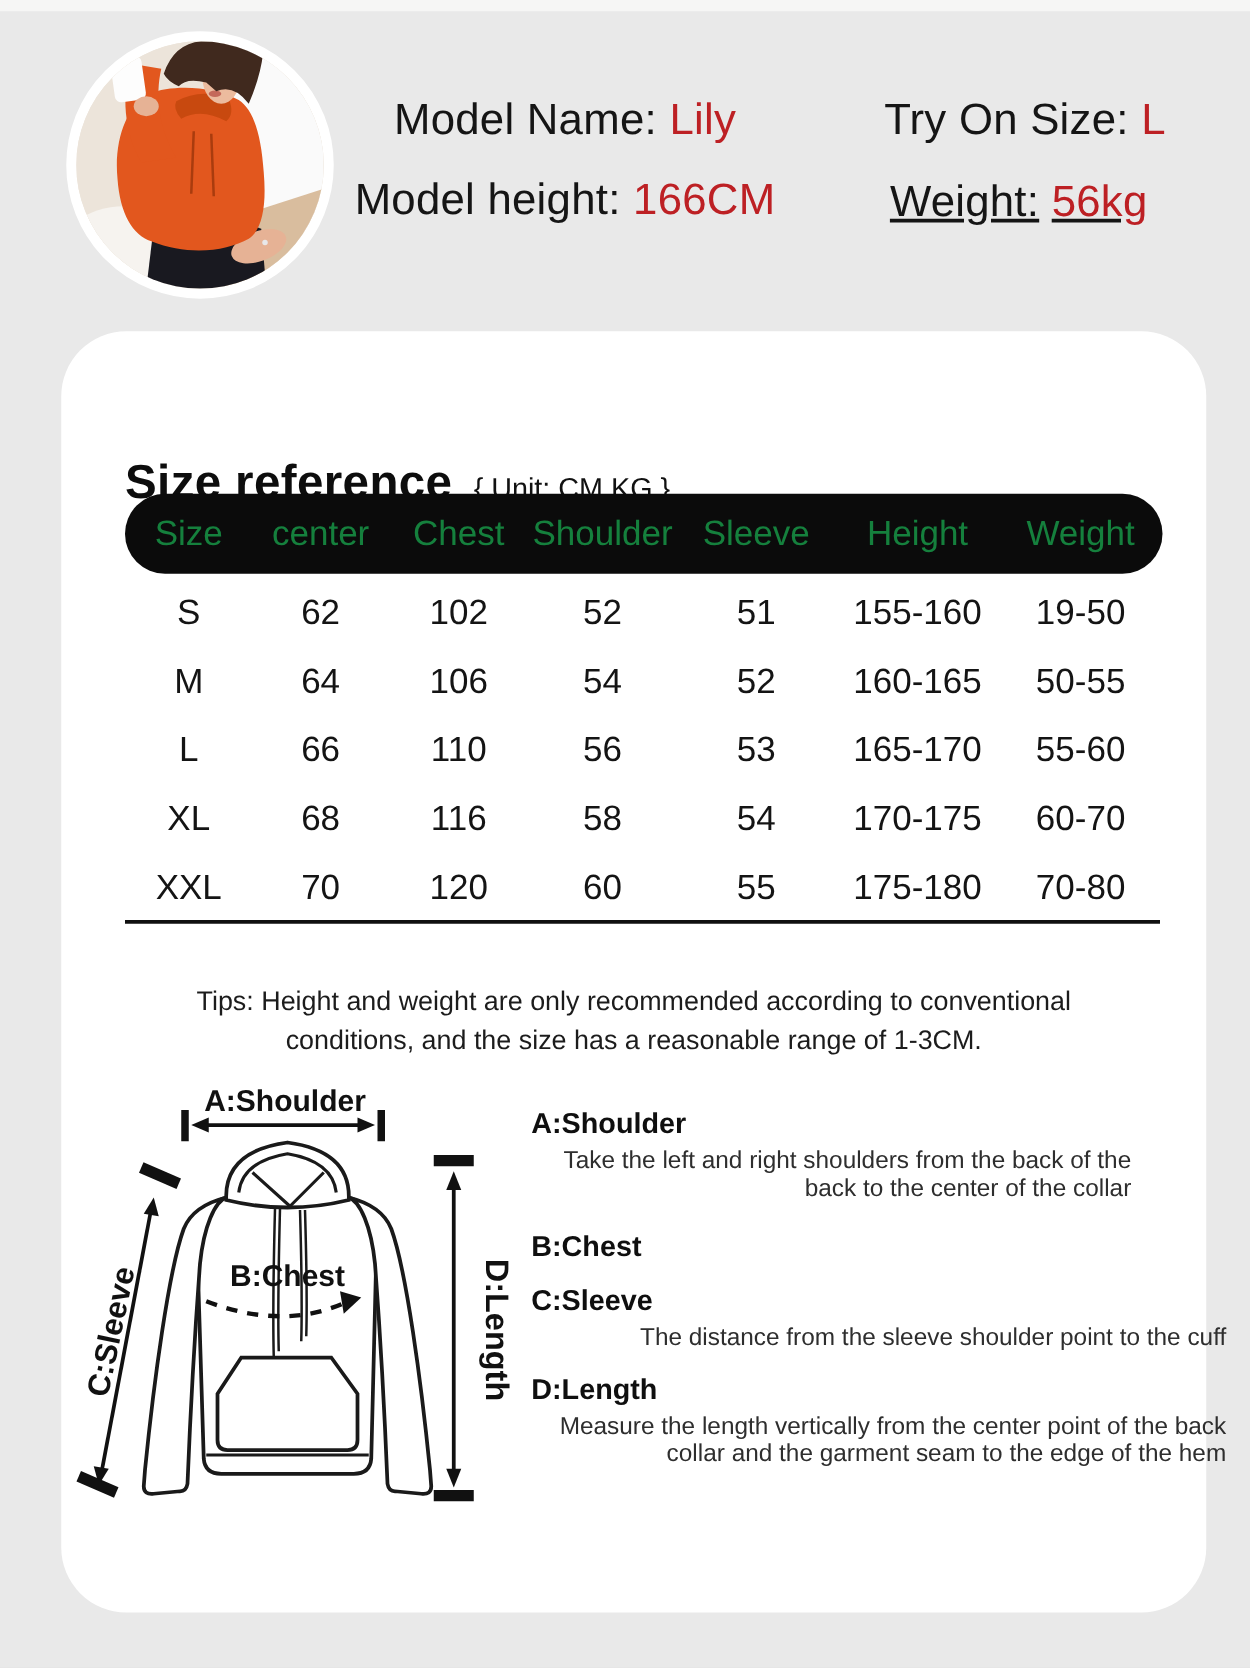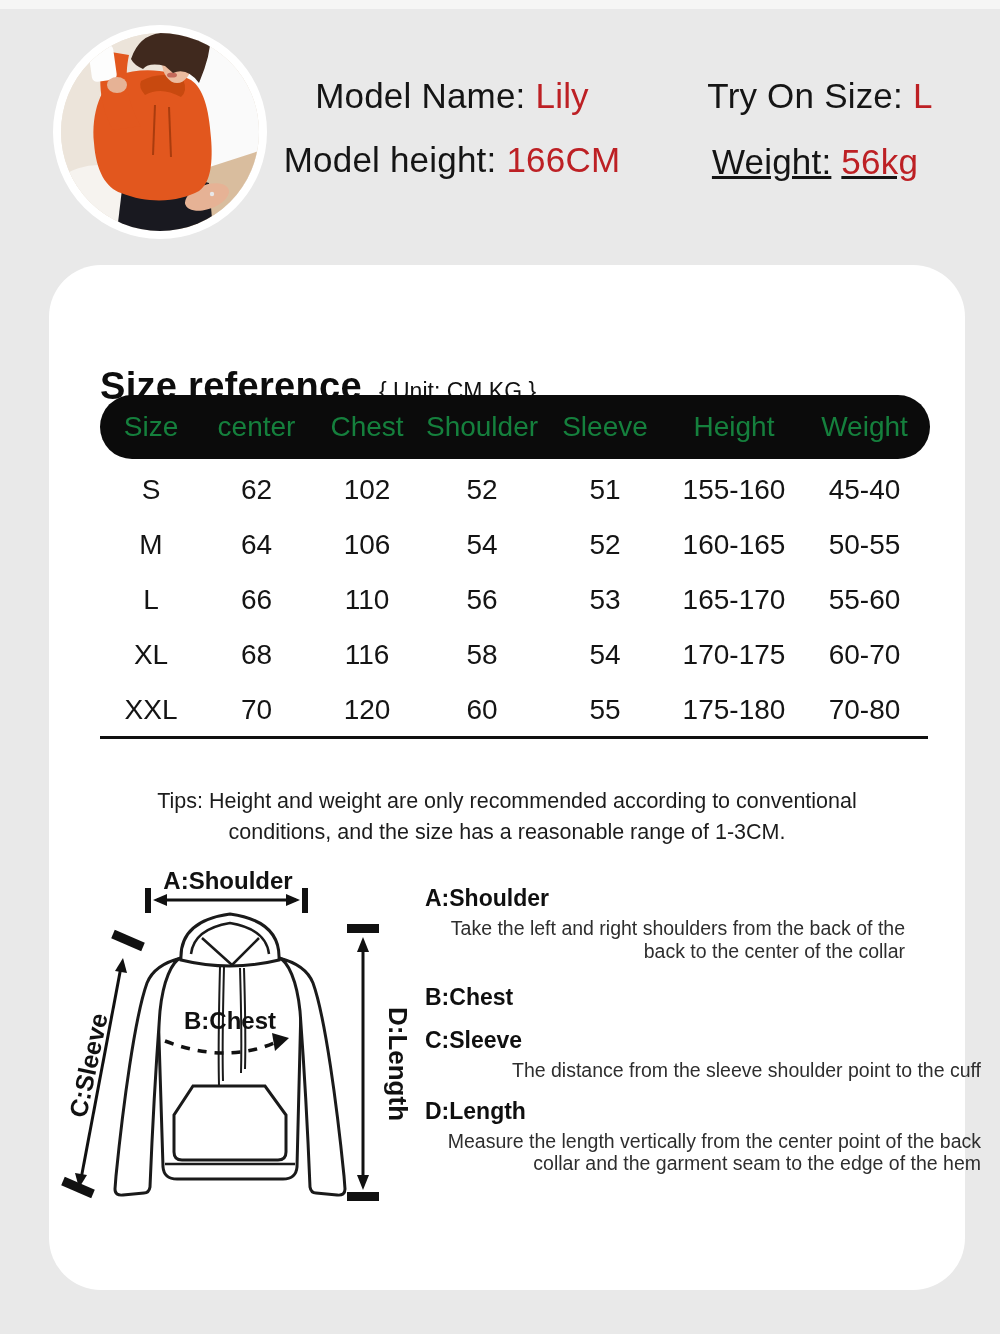--- a/index.html
+++ b/index.html
@@ -104,21 +104,21 @@
     </div>
 
     <div class="rows">
       <div class="trow">
         <span>S</span>
         <span>62</span>
         <span>102</span>
         <span>52</span>
         <span>51</span>
         <span>155-160</span>
-        <span>45-40</span>
+        <span>19-50</span>
       </div>
       <div class="trow">
         <span>M</span>
         <span>64</span>
         <span>106</span>
         <span>54</span>
         <span>52</span>
         <span>160-165</span>
         <span>50-55</span>
       </div>

